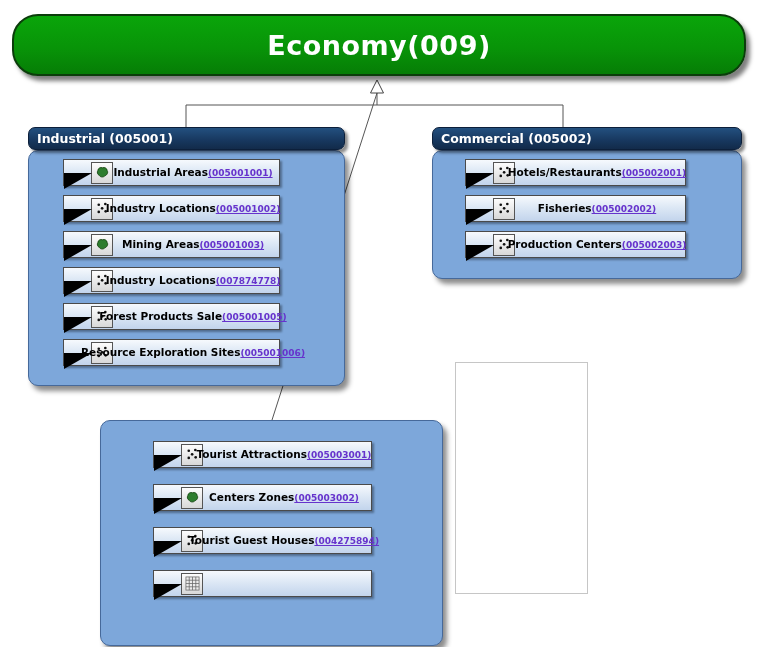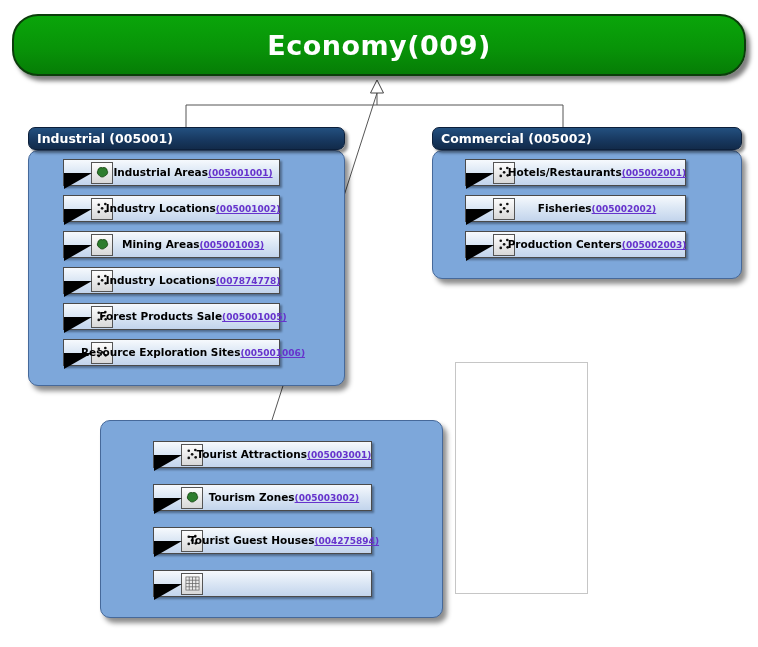--- a/index.html
+++ b/index.html
@@ -36,21 +36,21 @@
     position:relative;z-index:2;padding-left:8px;
   }
   .group-body{
     background:#7da7da;
     border:1px solid #46699a;border-radius:10px;
     box-shadow:4px 5px 5px rgba(0,0,0,0.45);
     position:relative;z-index:1;box-sizing:border-box;
   }
   .group-industrial .group-body{height:236px;padding:8px 64px 0 34px;}
   .group-commercial .group-body{height:129px;padding:8px 55px 8px 32px;}
-  .group-tourism   .group-body{height:198px;padding:20px 70px 0 52px;text-align:center;}
+  .group-tourism   .group-body{height:226px;padding:20px 70px 0 52px;text-align:center;}
 
   
   .item-row{
     position:relative;height:27px;box-sizing:border-box;
     background:linear-gradient(180deg,#f6f9fd 0%,#dde8f5 45%,#c2d4ec 100%);
     border:1px solid #4a4a4a;
     box-shadow:2px 2px 2px rgba(0,0,0,0.35);
     display:flex;align-items:center;
   }
   .group-industrial .item-row,.group-commercial .item-row{margin-bottom:9px;}
@@ -302,21 +302,21 @@
         <div class="item-row">
           <svg class="flag" width="28" height="16" viewBox="0 0 28 16">
             <polygon points="0,0 28,0 0,16" fill="#000"></polygon>
           </svg>
           <span class="icon-box">
             <svg width="15" height="15" viewBox="0 0 16 16">
               <path d="M3 6 C3 3.5 6 2 8 3 C10 2 13 3.5 13 6 C14.5 8 12.5 11 10.5 11.5 C9 13.5 5.5 13 4.5 11 C2.5 10 2 7.5 3 6 Z" fill="#2e7d2e" stroke="#14420f" stroke-width="0.9"></path>
             </svg>
           </span>
           <span class="labels">
-            <span class="item-name">Tourism Zones</span>
+            <span class="item-name">Centers Zones</span>
             <span class="item-code">(005003002)</span>
           </span>
         </div>
         <div class="item-row">
           <svg class="flag" width="28" height="16" viewBox="0 0 28 16">
             <polygon points="0,0 28,0 0,16" fill="#000"></polygon>
           </svg>
           <span class="icon-box">
             <svg width="15" height="15" viewBox="0 0 16 16">
               <g fill="#111">

